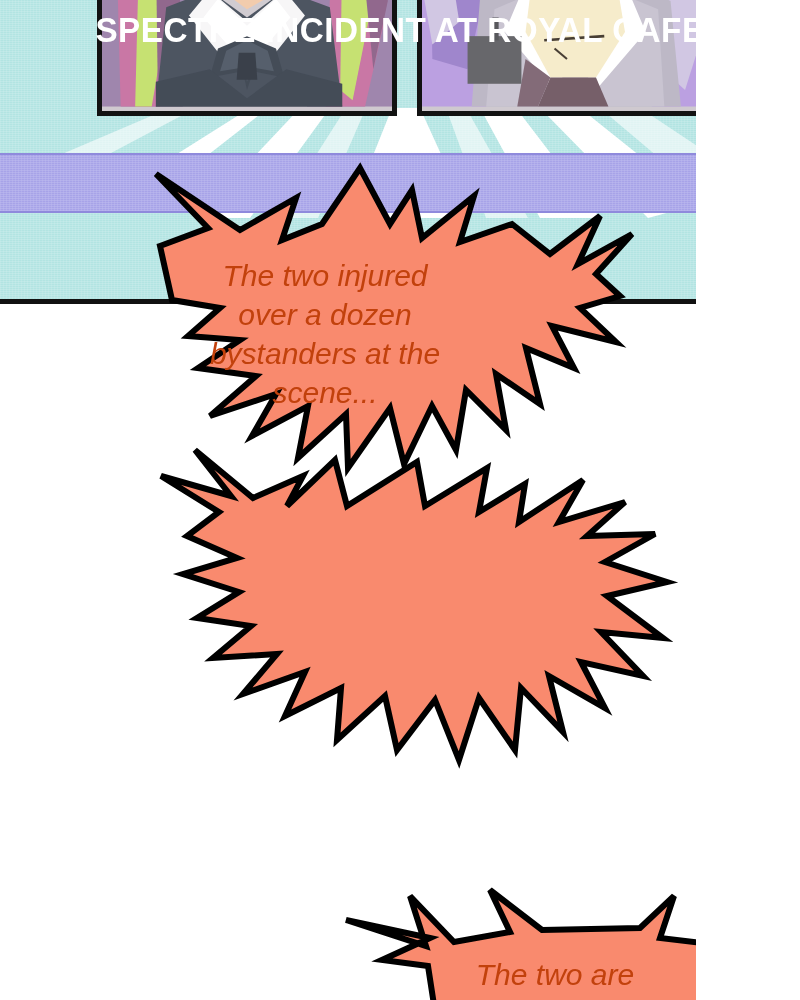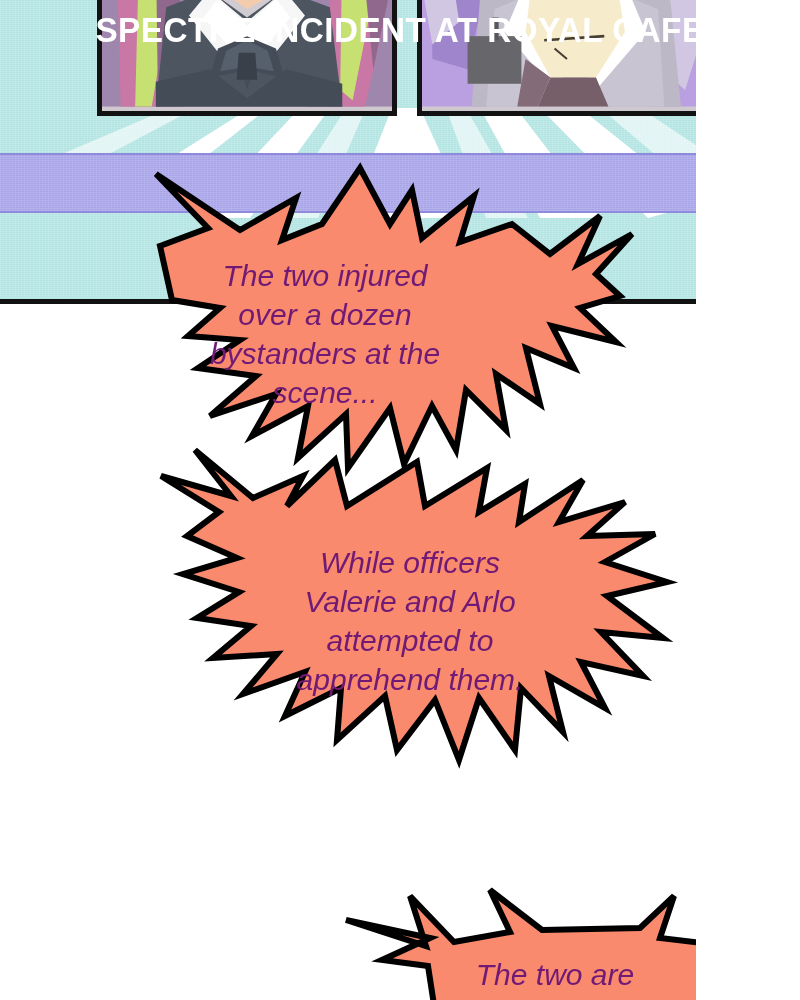--- a/index.html
+++ b/index.html
@@ -106,21 +106,21 @@
   
   .bubble-svg {
     position: absolute;
     overflow: visible;
   }
   .bubble-text {
     position: absolute;
     font-family: "Liberation Sans", sans-serif;
     font-style: italic;
     font-weight: 500;
-    color: #701a75;
+    color: #c2410c;
     text-align: center;
     line-height: 1.30;
     white-space: pre-line;
   }
   #bubble1-svg  { left: 60px;  top: 168px; }
   #bubble1-text { left: 170px; top: 256px; width: 310px; font-size: 30px; }
   #bubble2-svg  { left: 135px; top: 440px; }
   #bubble2-text { left: 250px; top: 543px; width: 320px; font-size: 30px; }
   #bubble3-svg  { left: 330px; top: 880px; }
   #bubble3-text { left: 405px; top: 955px; width: 300px; font-size: 30px; }
@@ -228,23 +228,19 @@
     <polygon points="100,78 148,60 96,6 180,62 236,30 222,72 262,56 300,0 330,56 352,22 362,70 414,28 400,74 452,56 490,86 540,48 518,96 572,66 536,106 560,128 520,140 556,174 492,158 514,200 466,180 480,236 436,206 446,262 406,222 396,282 372,238 344,296 330,240 288,300 286,246 238,290 248,238 192,268 216,226 150,248 196,208 138,200 180,172 128,168 160,140 112,132" fill="#f98a6e" stroke="#000000" stroke-width="6" stroke-linejoin="miter"></polygon>
   </svg>
   <div class="bubble-text" id="bubble1-text">The two injured
 over a dozen
 bystanders at the
 scene...</div>
 
   <svg class="bubble-svg" id="bubble2-svg" width="560" height="370" viewBox="0 0 560 370">
     <polygon points="84,72 26,36 96,56 60,10 118,58 168,36 152,66 200,20 212,66 282,22 290,66 352,28 344,72 390,44 384,82 448,40 424,82 490,62 452,96 520,94 470,122 532,142 472,156 528,198 466,192 508,236 446,222 470,268 414,236 428,292 386,248 380,310 344,258 324,320 300,260 262,310 250,256 202,300 206,248 150,276 170,232 108,254 142,214 78,218 116,186 62,178 104,152 48,134 102,118 52,96" fill="#f98a6e" stroke="#000000" stroke-width="6" stroke-linejoin="miter"></polygon>
   </svg>
-  <div class="bubble-text" id="bubble2-text">While officers
-Valerie and Arlo
-attempted to
-apprehend them.</div>
 
   <svg class="bubble-svg" id="bubble3-svg" width="470" height="125" viewBox="0 0 470 125">
     <polygon points="100,58 16,40 96,66 80,16 124,62 180,52 160,10 212,50 310,48 344,16 330,58 380,64 416,44 468,42 420,64 452,80 406,78 398,125 104,125 98,86 52,80" fill="#f98a6e" stroke="#000000" stroke-width="6" stroke-linejoin="miter"></polygon>
   </svg>
   <div class="bubble-text" id="bubble3-text">The two are</div>
 
 </div>
 
 </body></html>

